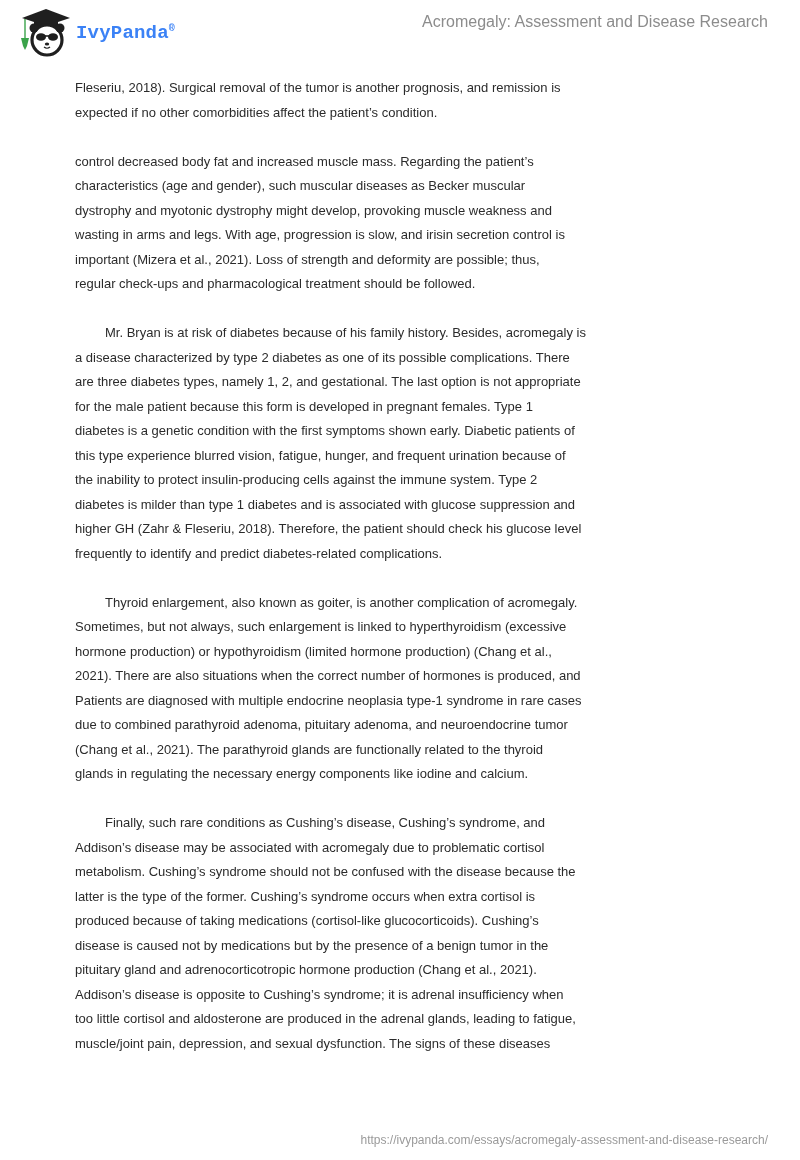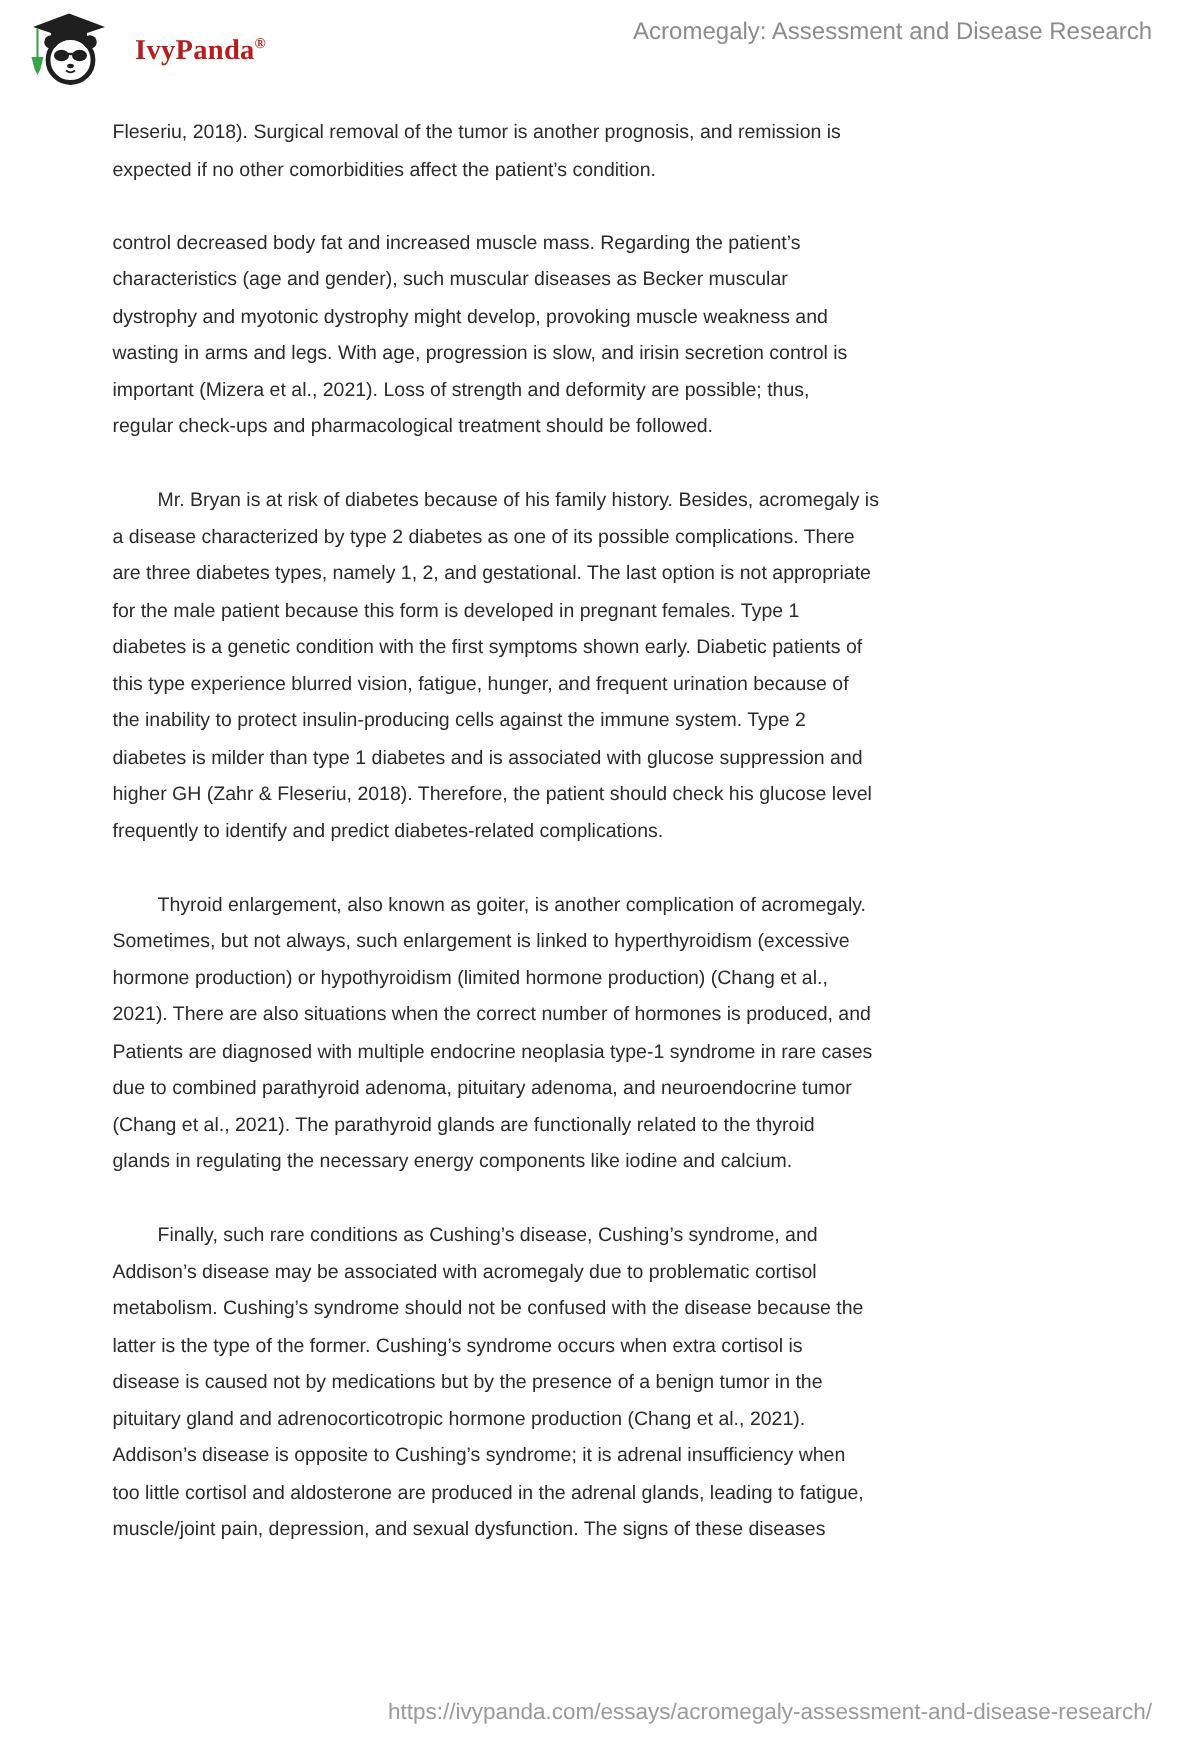--- a/index.html
+++ b/index.html
@@ -1,26 +1,26 @@
 <!DOCTYPE html>
 <html><head>
   <meta charset="utf-8">
   <style>
     html, body { margin: 0; padding: 0; background: #ffffff; }
     body { width: 800px; height: 1160px; position: relative; overflow: hidden; font-family: "Liberation Sans", sans-serif; }
     .header { position: absolute; left: 0; top: 0; width: 800px; height: 60px; }
     .logo { position: absolute; left: 16px; top: 6px; display: flex; align-items: center; }
     .logo svg { width: 60px; height: 52px; }
-    .logo-text { font-family: Liberation Serif, serif; font-weight: bold; font-size: 19px; color: #b91c1c; margin-left: 14px; margin-top: -2px; letter-spacing: 0.2px; }
+    .logo-text { font-family: Liberation Mono, monospace; font-weight: bold; font-size: 19px; color: #3b82f6; margin-left: 0; margin-top: -2px; letter-spacing: 0.2px; }
     .logo-reg { font-size: 10px; vertical-align: super; font-weight: bold; }
     .doc-title { position: absolute; right: 32px; top: 13px; font-size: 16px; color: #8c8c8c; }
     .content { position: absolute; left: 75px; top: 76px; width: 660px; color: #2b2b2b; font-size: 13px; line-height: 24.5px; }
     .content p { margin: 0 0 24.5px 0; text-indent: 0; }
     .content .line { display: block; white-space: nowrap; }
-    .footer-url { position: absolute; right: 32px; top: 1133px; font-size: 15px; color: #9a9a9a; }
+    .footer-url { position: absolute; right: 32px; top: 1133px; font-size: 12px; color: #9a9a9a; }
   </style>
 </head>
 <body>
 
 <div class="header">
   <div class="logo">
     <span>
       <svg viewBox="0 0 60 52" xmlns="http://www.w3.org/2000/svg">
 
         <polygon points="6,12 30,3 54,12 30,20" fill="#1f1f1f"></polygon>
@@ -80,20 +80,21 @@
     <span class="line">Patients are diagnosed with multiple endocrine neoplasia type-1 syndrome in rare cases</span>
     <span class="line">due to combined parathyroid adenoma, pituitary adenoma, and neuroendocrine tumor</span>
     <span class="line">(Chang et al., 2021). The parathyroid glands are functionally related to the thyroid</span>
     <span class="line">glands in regulating the necessary energy components like iodine and calcium.</span>
   </p>
   <p>
     <span class="line" style="padding-left:30px">Finally, such rare conditions as Cushing’s disease, Cushing’s syndrome, and</span>
     <span class="line">Addison’s disease may be associated with acromegaly due to problematic cortisol</span>
     <span class="line">metabolism. Cushing’s syndrome should not be confused with the disease because the</span>
     <span class="line">latter is the type of the former. Cushing’s syndrome occurs when extra cortisol is</span>
+    <span class="line">produced because of taking medications (cortisol-like glucocorticoids). Cushing’s</span>
     <span class="line">disease is caused not by medications but by the presence of a benign tumor in the</span>
     <span class="line">pituitary gland and adrenocorticotropic hormone production (Chang et al., 2021).</span>
     <span class="line">Addison’s disease is opposite to Cushing’s syndrome; it is adrenal insufficiency when</span>
     <span class="line">too little cortisol and aldosterone are produced in the adrenal glands, leading to fatigue,</span>
     <span class="line">muscle/joint pain, depression, and sexual dysfunction. The signs of these diseases</span>
   </p>
 </div>
 
 <div class="footer-url">https://ivypanda.com/essays/acromegaly-assessment-and-disease-research/</div>
 

